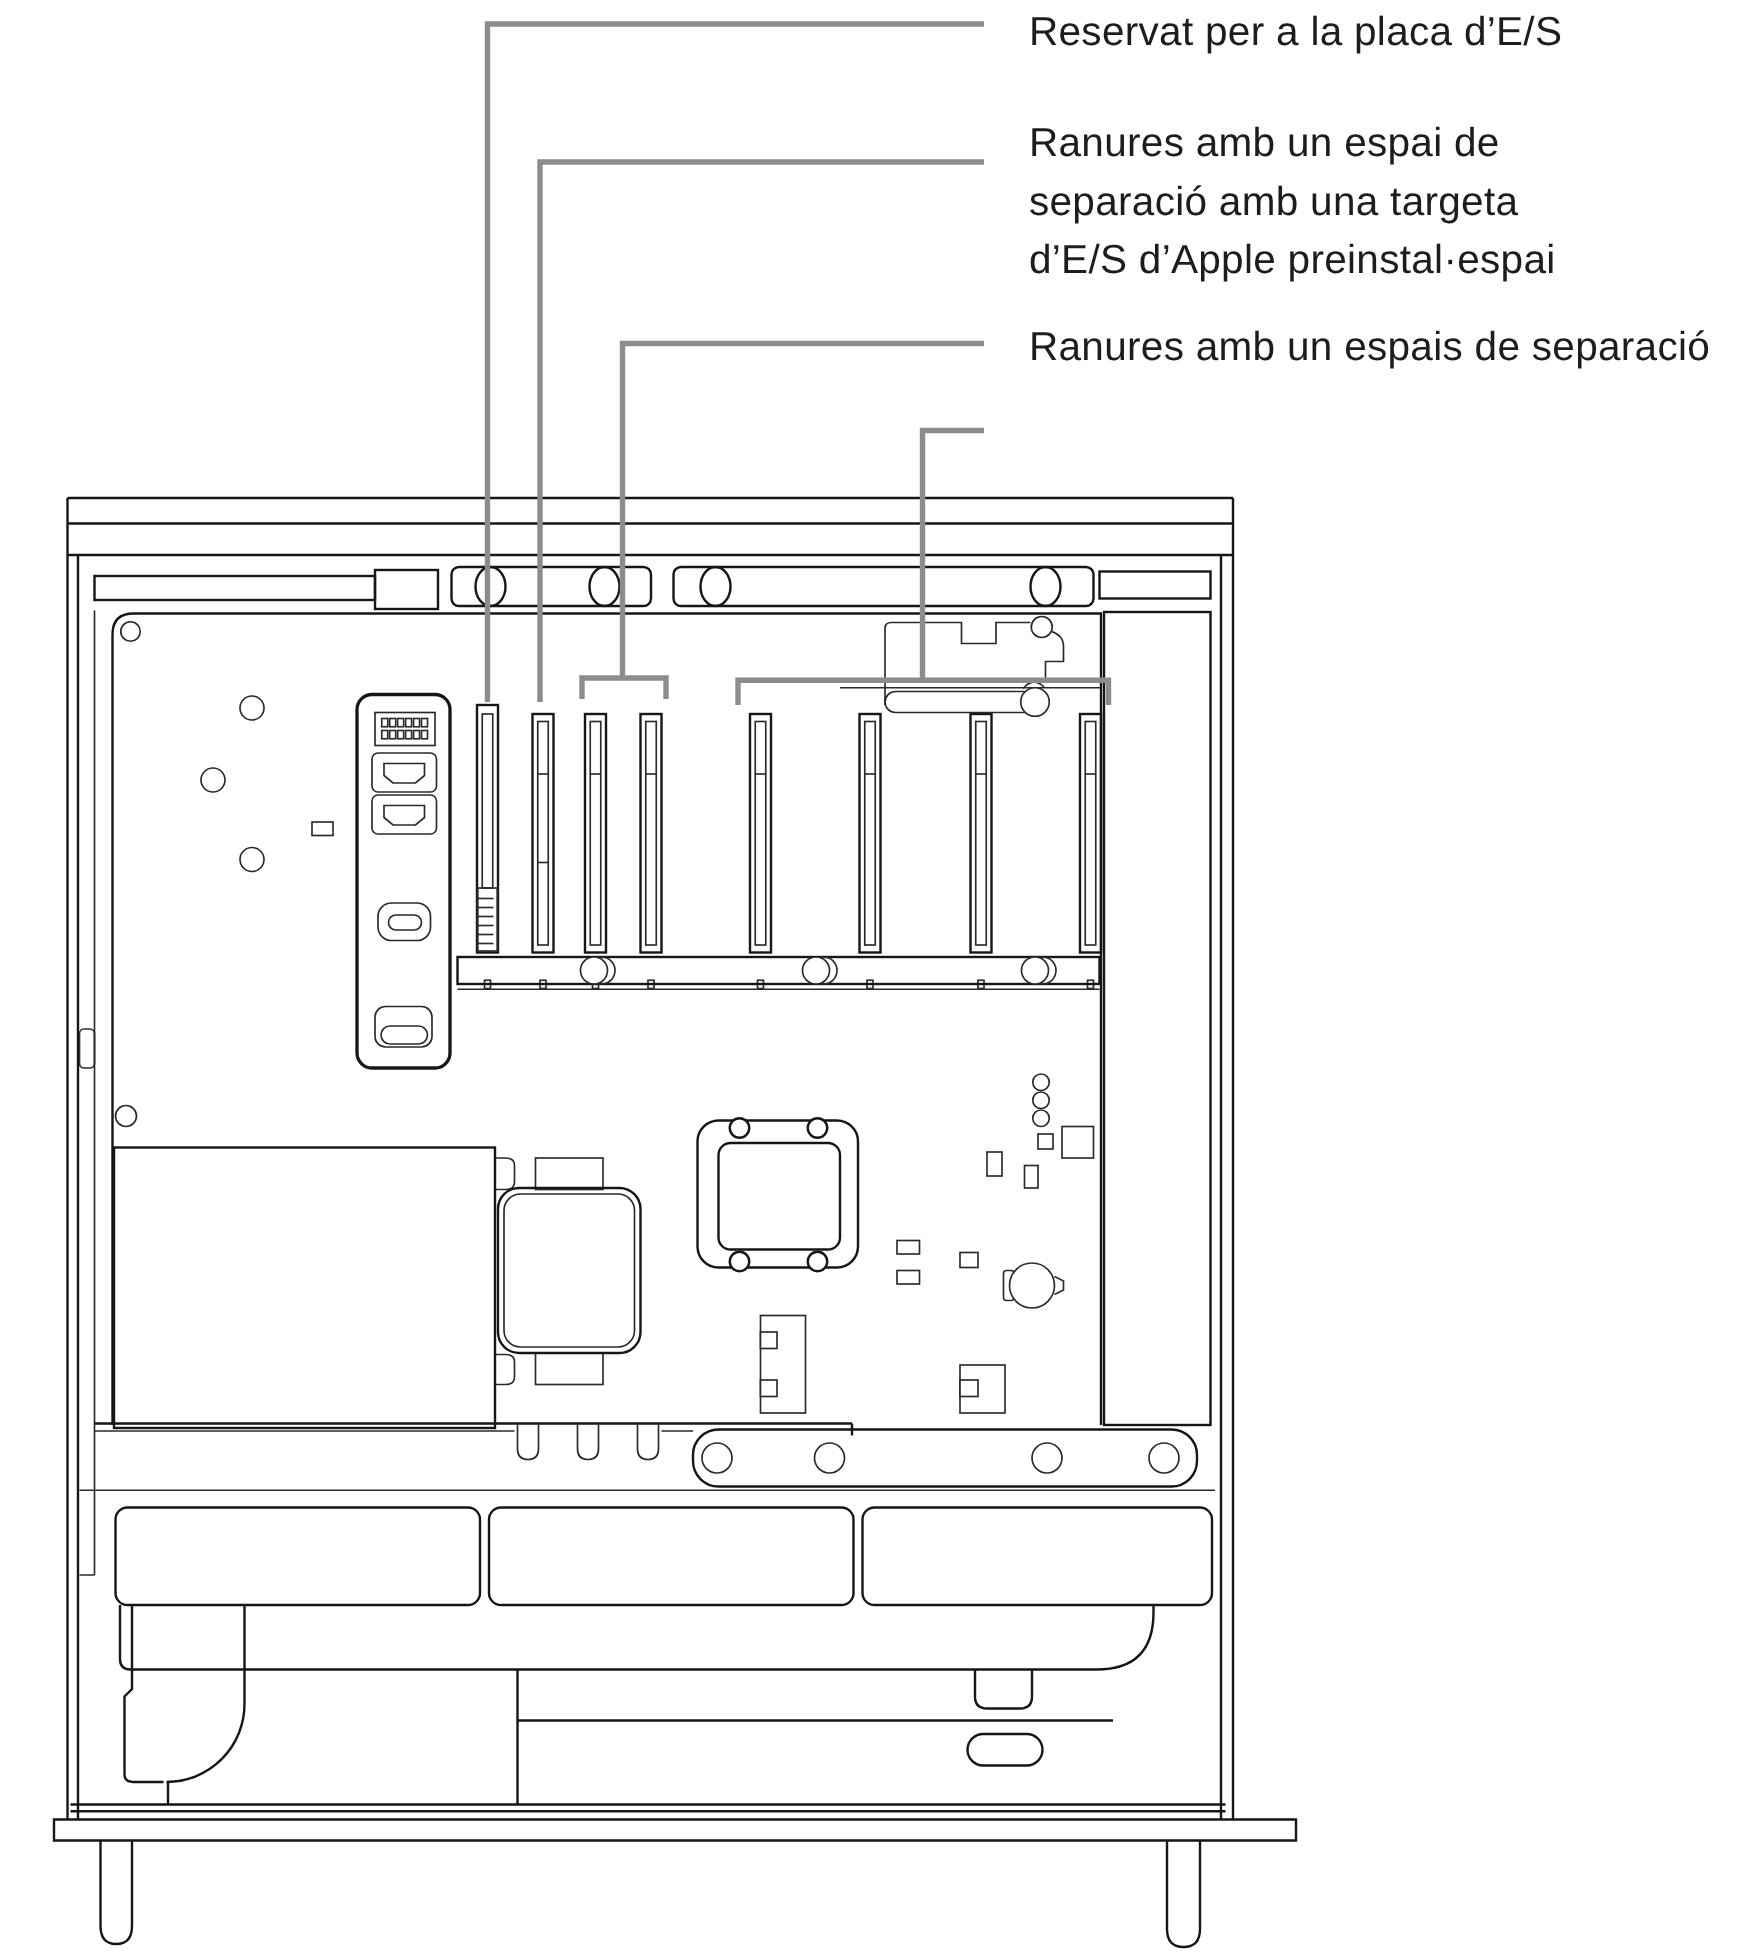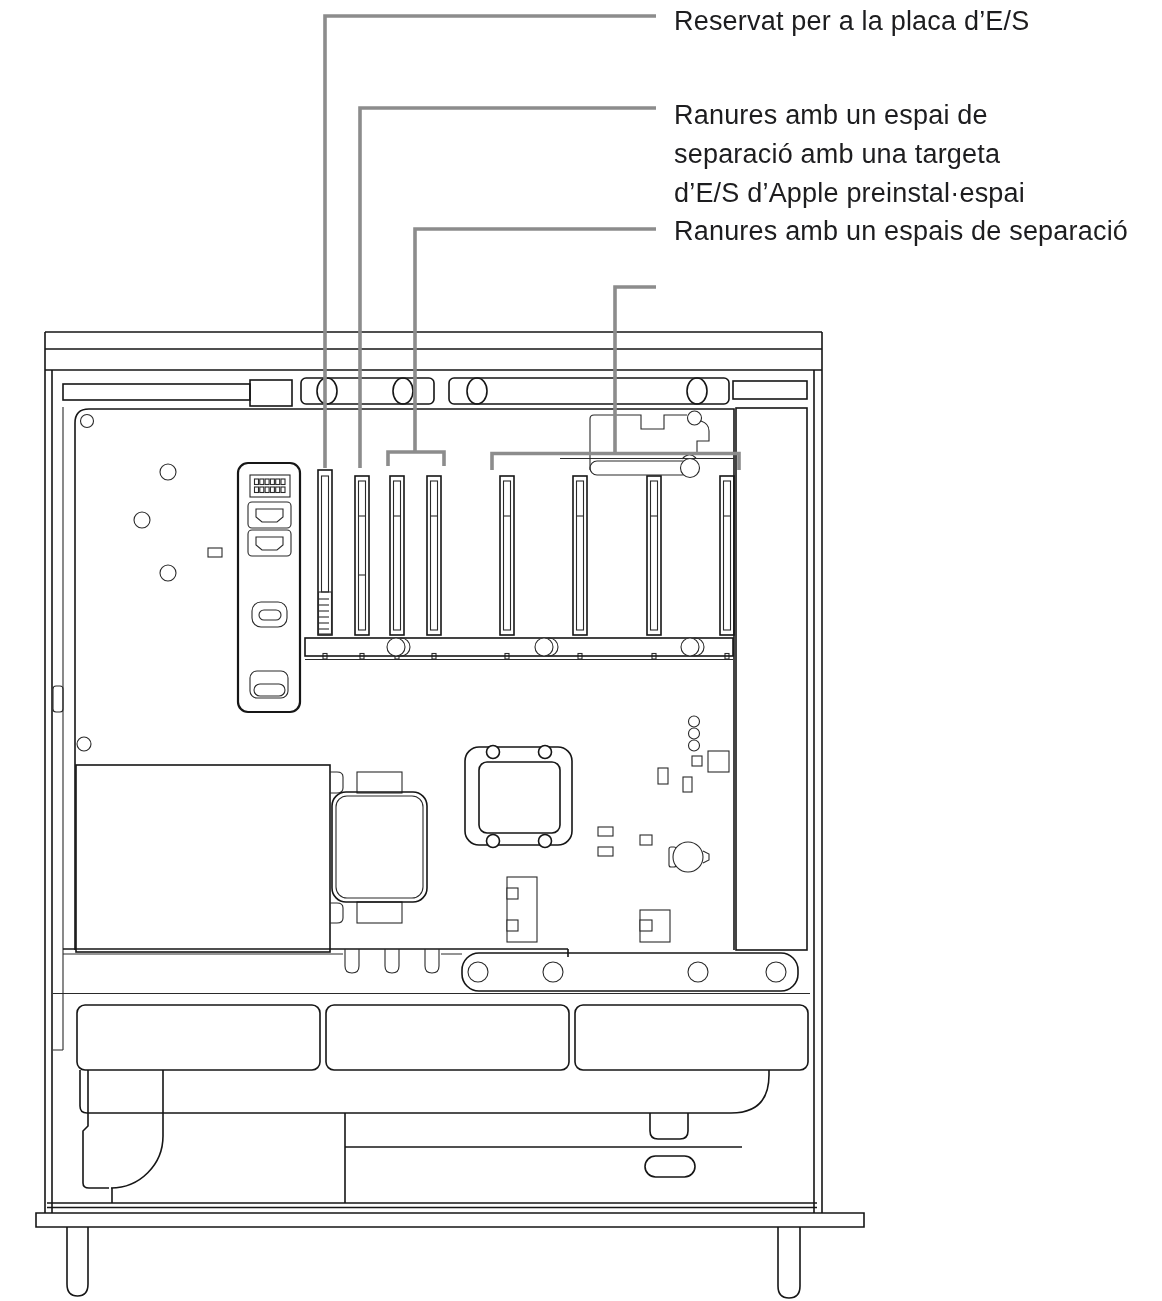--- a/index.html
+++ b/index.html
@@ -1,19 +1,19 @@
 <!DOCTYPE html>
 <html><head>
 <meta charset="utf-8">
 <style>
   html,body{margin:0;padding:0;background:#fff;}
   body{width:1162px;height:1301px;position:relative;font-family:"Liberation Sans",sans-serif;}
   .stage{position:absolute;inset:0;}
   svg{position:absolute;left:0;top:0;}
-  .callout-label{position:absolute;font-size:27px;line-height:39px;color:#1d1d1f;letter-spacing:.2px;white-space:nowrap;}
+  .callout-label{position:absolute;font-size:27px;line-height:39px;color:#1d1d1f;letter-spacing:.2px;white-space:nowrap;margin-left:12px;}
   .callout-label span{display:block;}
   
   .ln{fill:none;stroke:#161616;stroke-width:1.6;}
   .thin{fill:none;stroke:#2a2a2a;stroke-width:1.1;}
   .thick{fill:none;stroke:#161616;stroke-width:2.2;}
   .wfill{fill:#ffffff;stroke:#161616;stroke-width:1.6;}
   .wfill-thin{fill:#ffffff;stroke:#2a2a2a;stroke-width:1.1;}
   .gray{fill:none;stroke:#8c8c8c;stroke-width:3.6;}
 </style>
 </head>
@@ -262,21 +262,21 @@
     <g>
       <path class="gray" d="M656,287 H615 V453"></path>
       <path class="gray" d="M492,470 V453.5 H739 V470"></path>
     </g>
   </g>
 </svg>
 
 <div class="callout-label" style="left:674px;top:2px">
   <span>Reservat per a la placa d’E/S</span>
 </div>
-<div class="callout-label" style="left:674px;top:96px">
+<div class="callout-label" style="left:674px;top:76px">
   <span>Ranures amb un espai de</span>
   <span>separació amb una targeta</span>
   <span>d’E/S d’Apple preinstal·espai</span>
 </div>
 <div class="callout-label" style="left:674px;top:212px">
   <span>Ranures amb un espais de separació</span>
 </div>
 
 </div>
 

